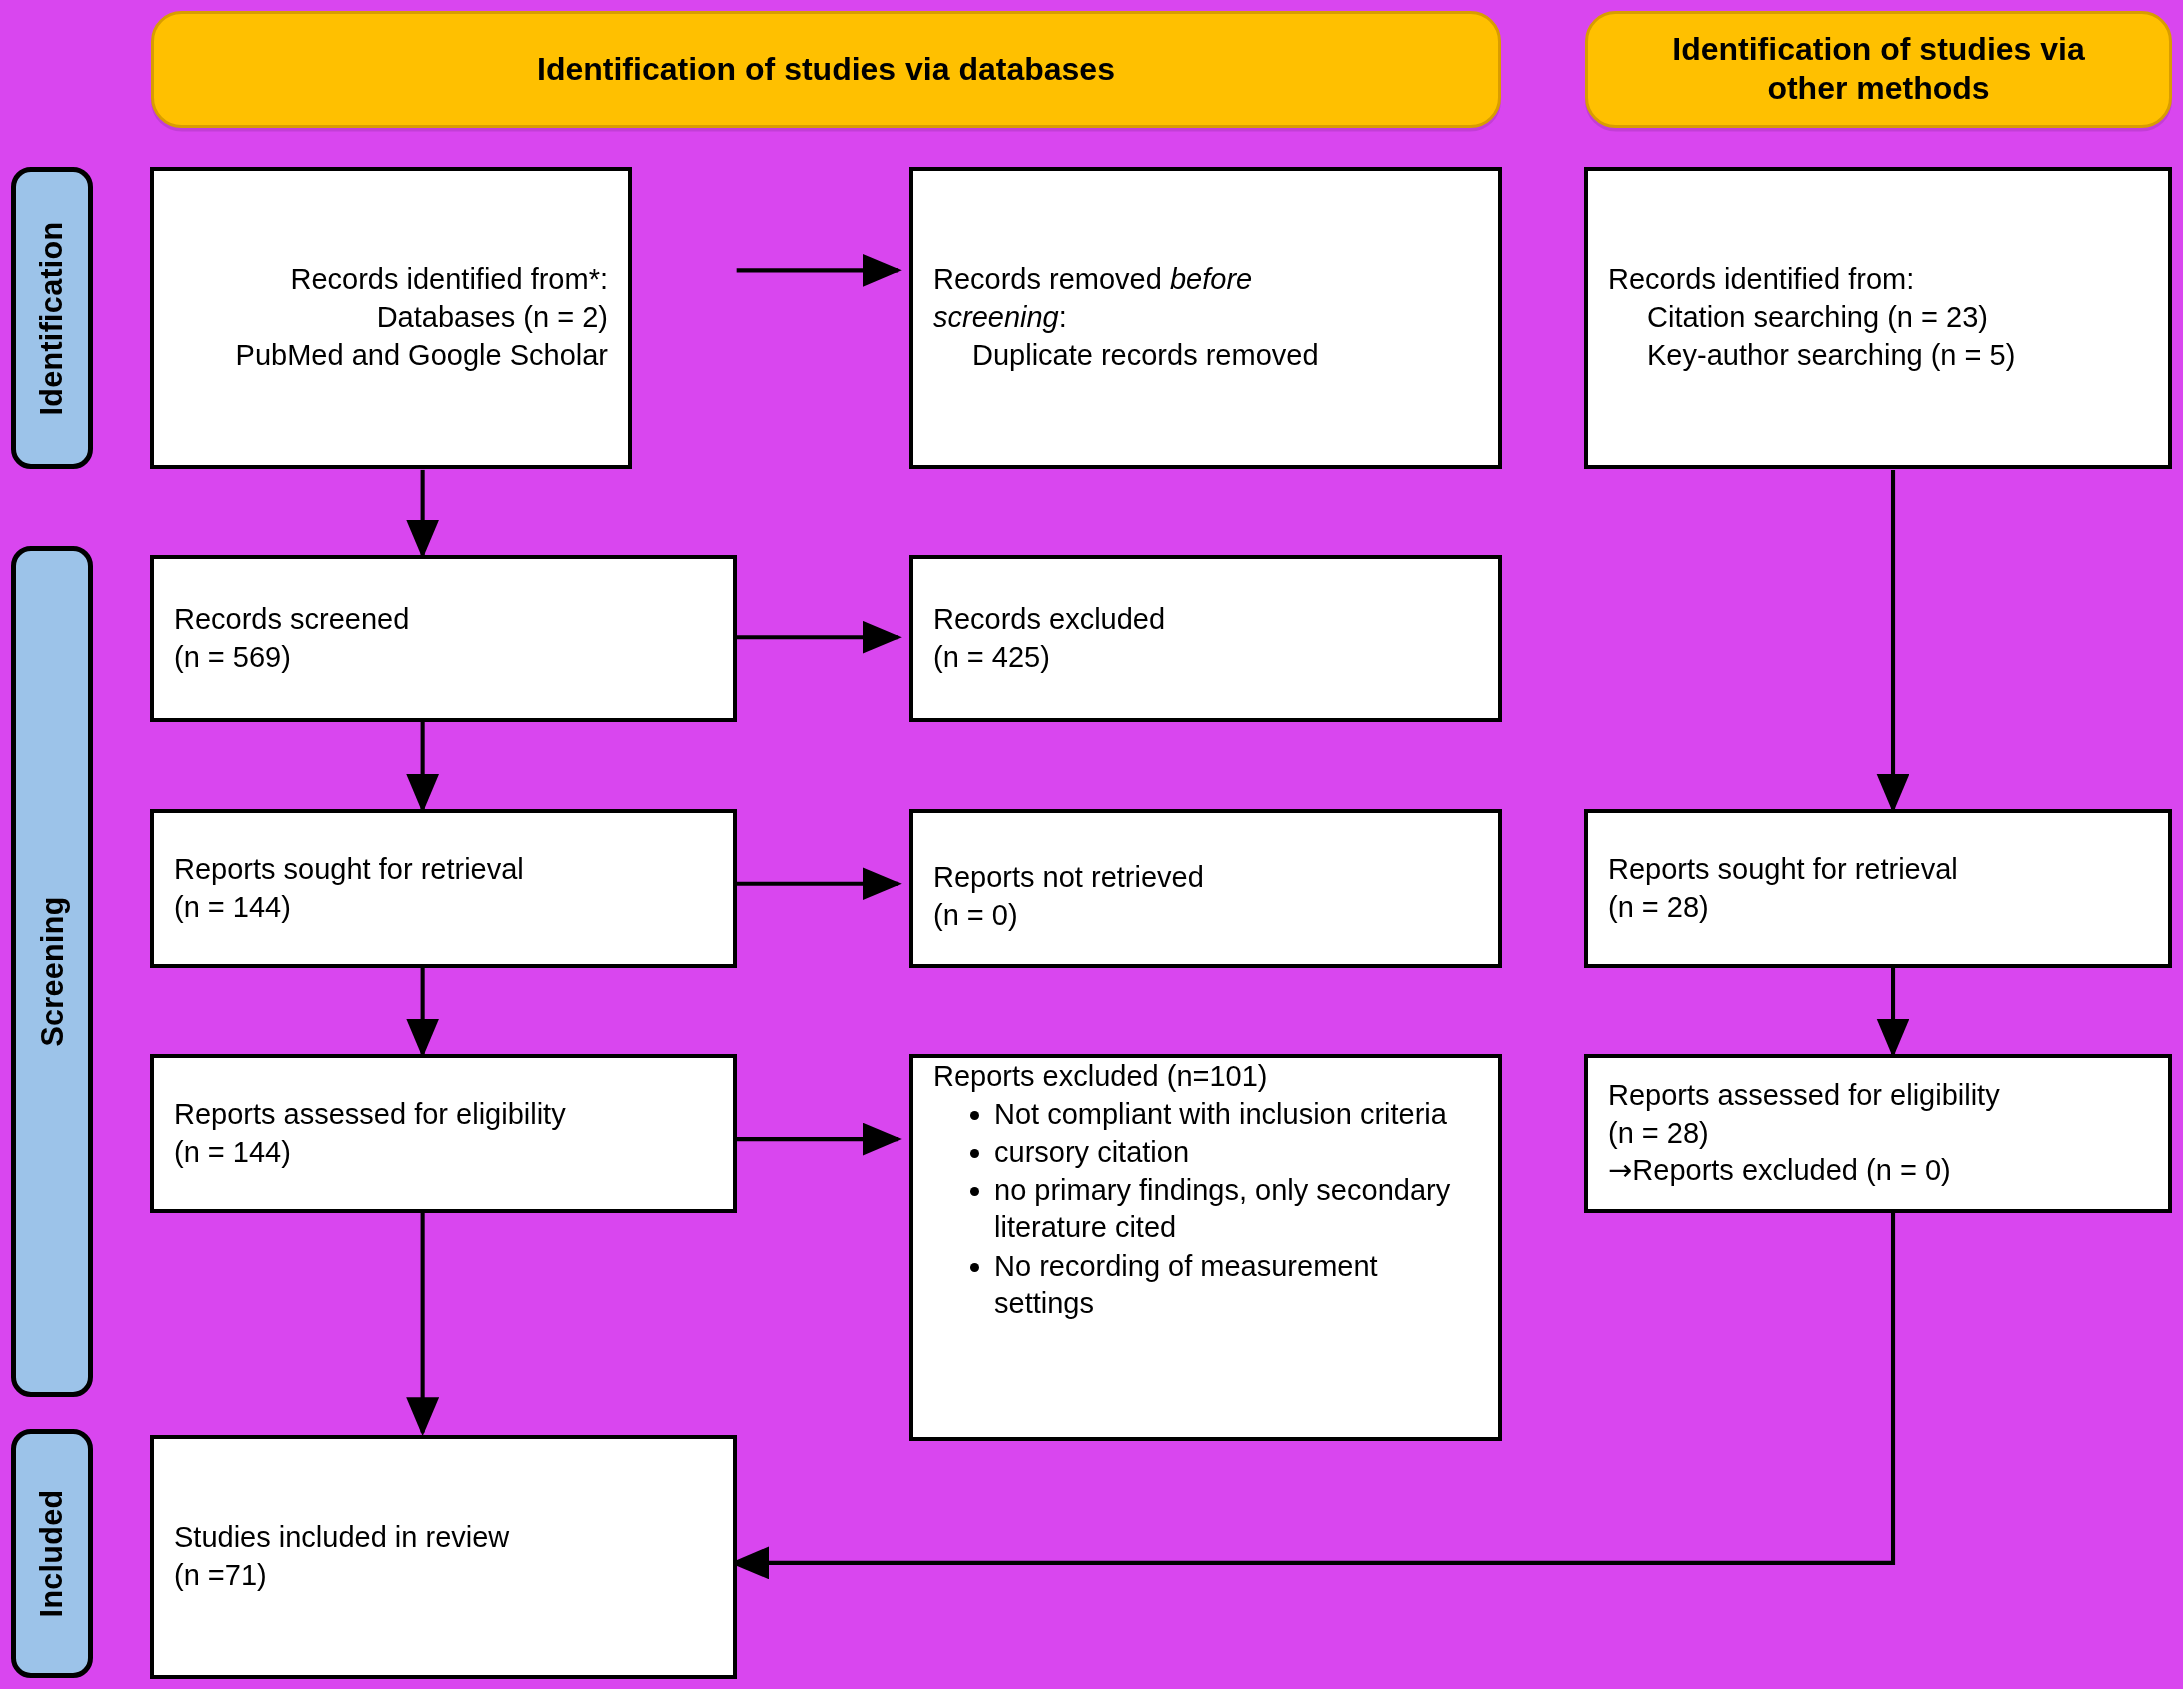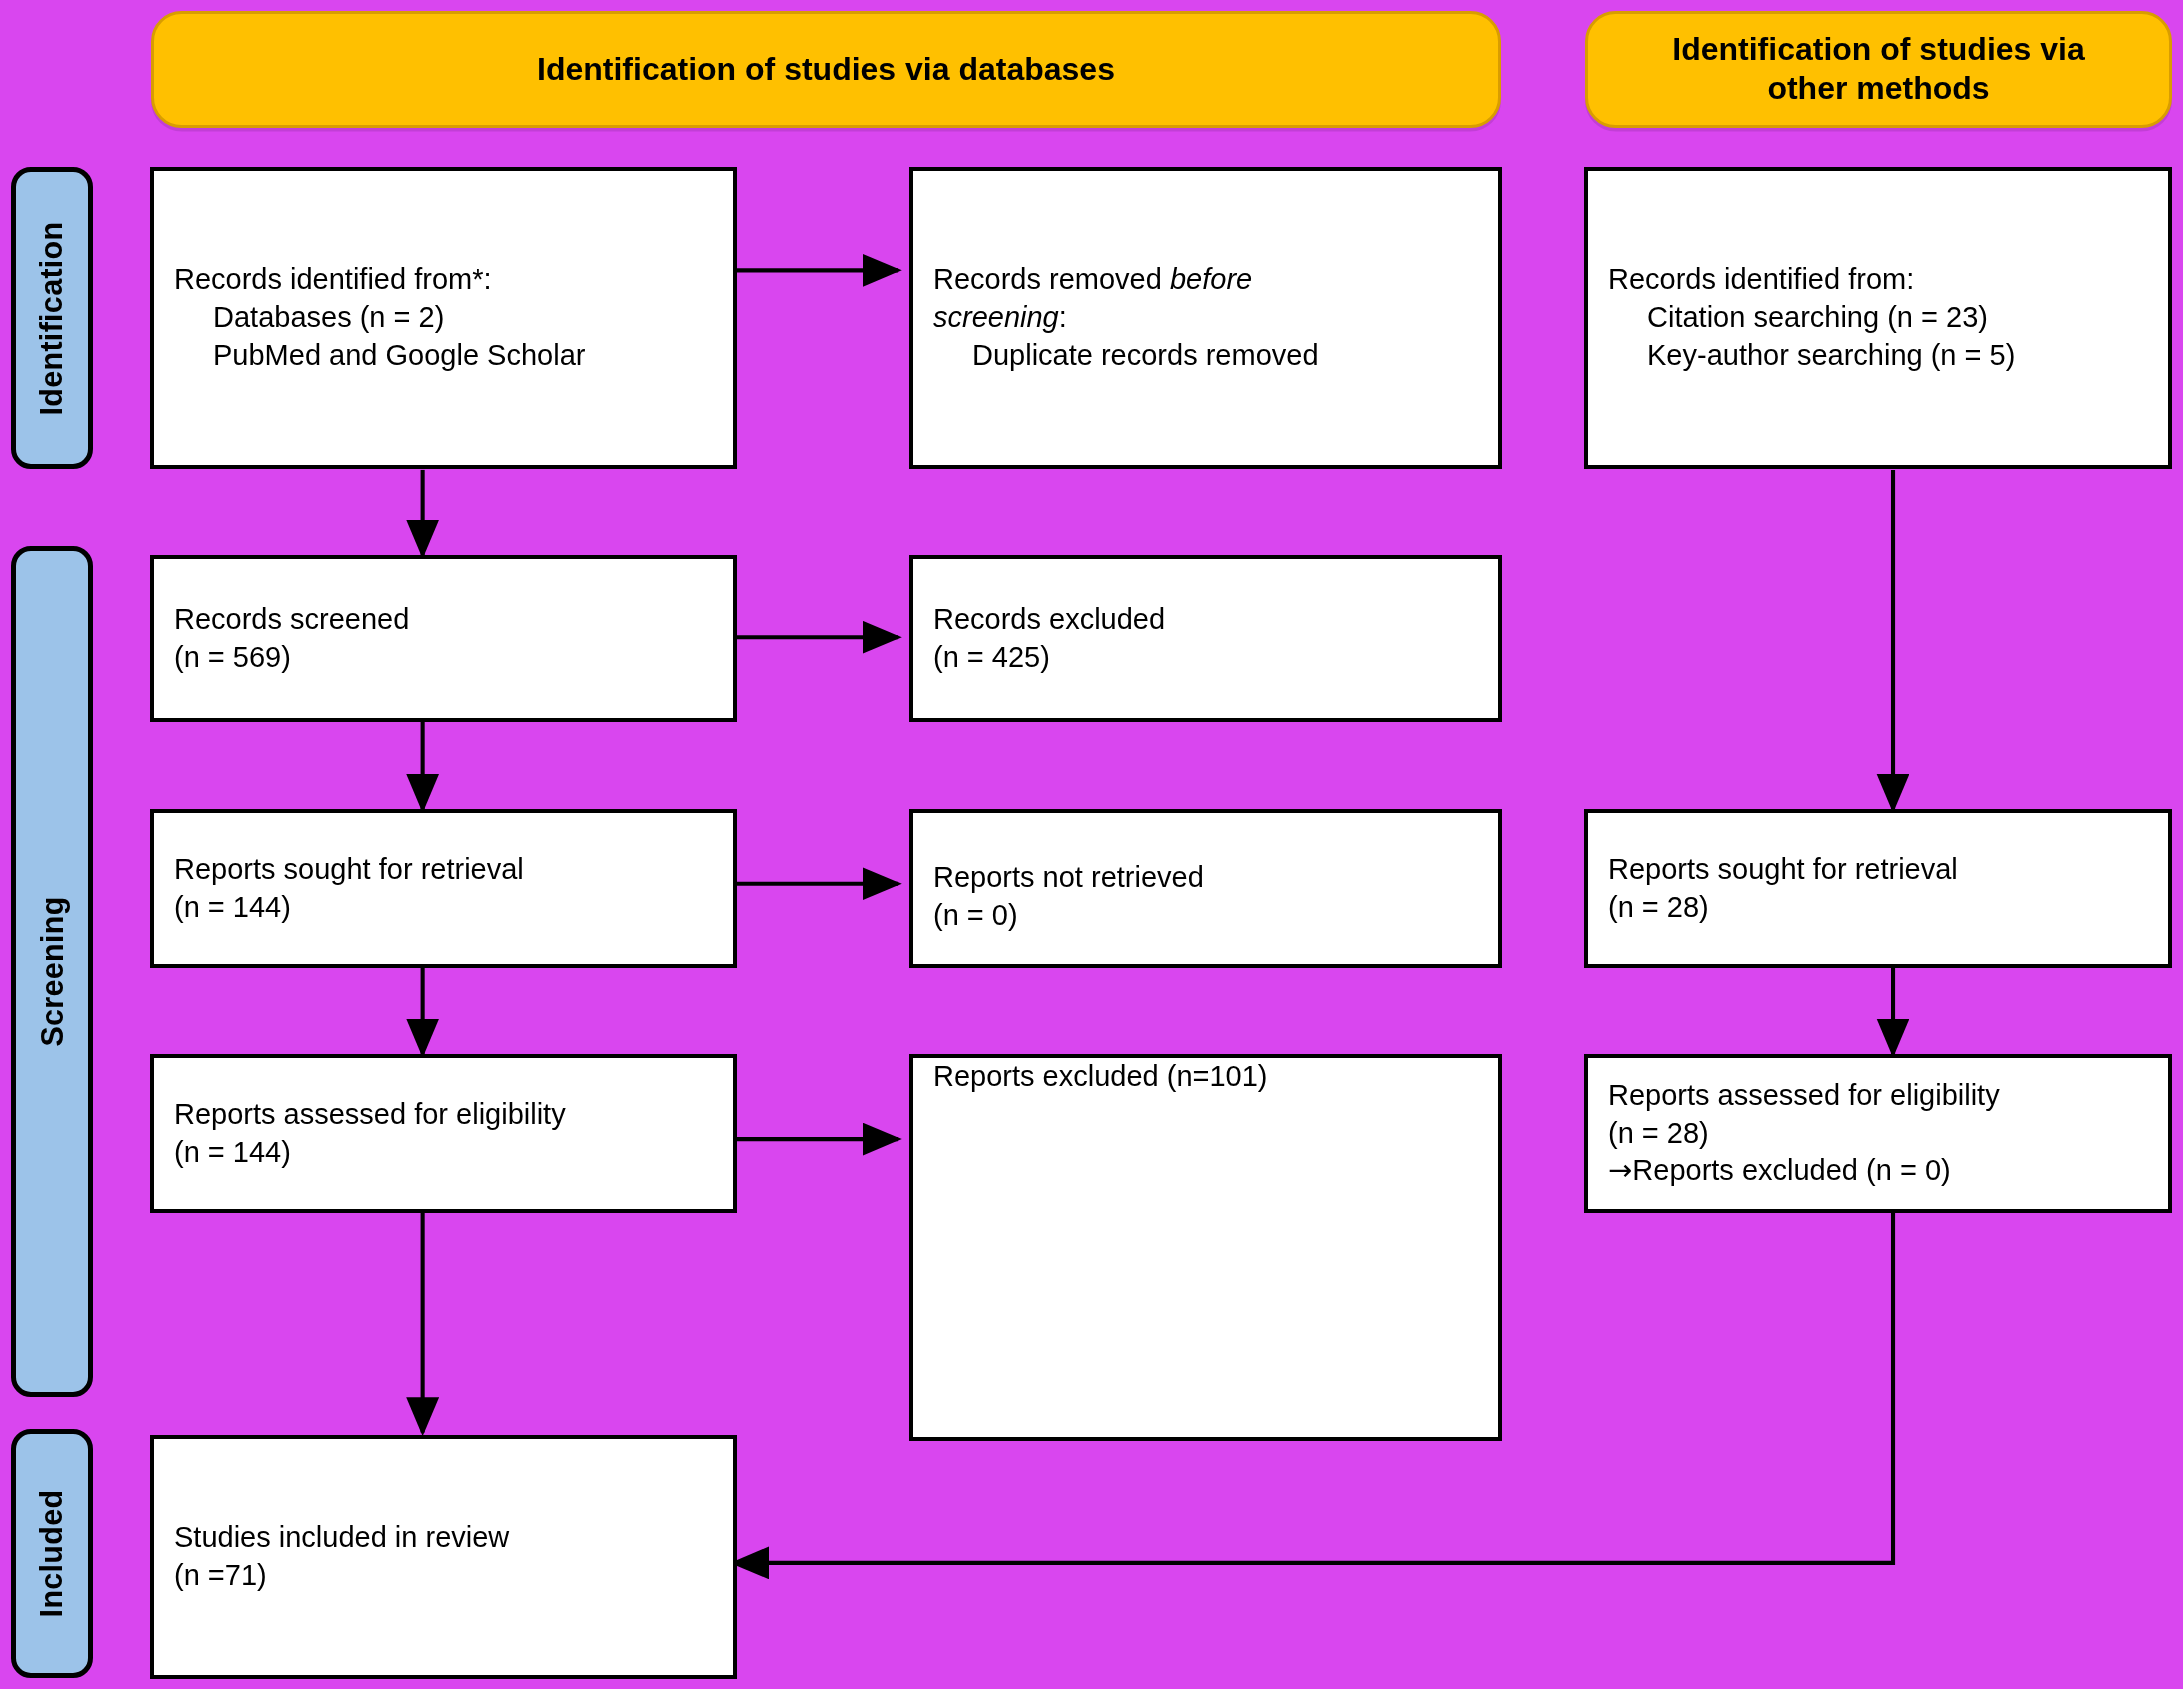--- a/index.html
+++ b/index.html
@@ -141,21 +141,21 @@
   </div>
 
   <div class="stage" style="left:10.6px; top:546px; width:82px; height:851px;">
     <span>Screening</span>
   </div>
 
   <div class="stage" style="left:10.6px; top:1429px; width:82px; height:249px;">
     <span>Included</span>
   </div>
 
-  <div class="box" style="left:150px; top:167px; width:587px; height:302px;">
+  <div class="box" style="left:150px; top:167px; width:482px; height:302px;text-align:right;">
     <div class="txt">
       <span>Records identified from*:</span>
       <span class="ind1">Databases (n = 2)</span>
       <span class="ind1">PubMed and Google Scholar</span>
     </div>
   </div>
 
   <div class="box" style="left:909px; top:167px; width:593px; height:302px;">
     <div class="txt">
       <span>
@@ -199,20 +199,26 @@
   <div class="box" style="left:150px; top:1054px; width:587px; height:159px;">
     <div class="txt">
       <span style="display:block;">Reports assessed for eligibility</span>
       <span style="display:block;">(n = 144)</span>
     </div>
   </div>
 
   <div class="box" style="left:909px; top:1054px; width:593px; height:387px; align-items:flex-start; ">
     <div class="txt">
       <span style="display:block;">Reports excluded (n=101)</span>
+      <ul class="bullets">
+        <li>Not compliant with inclusion criteria</li>
+        <li>cursory citation</li>
+        <li>no primary findings, only secondary literature cited</li>
+        <li>No recording of measurement settings</li>
+      </ul>
     </div>
   </div>
 
   <div class="box" style="left:150px; top:1435px; width:587px; height:244px;">
     <div class="txt">
       <span style="display:block;">Studies included in review</span>
       <span style="display:block;">(n =71)</span>
     </div>
   </div>
 

